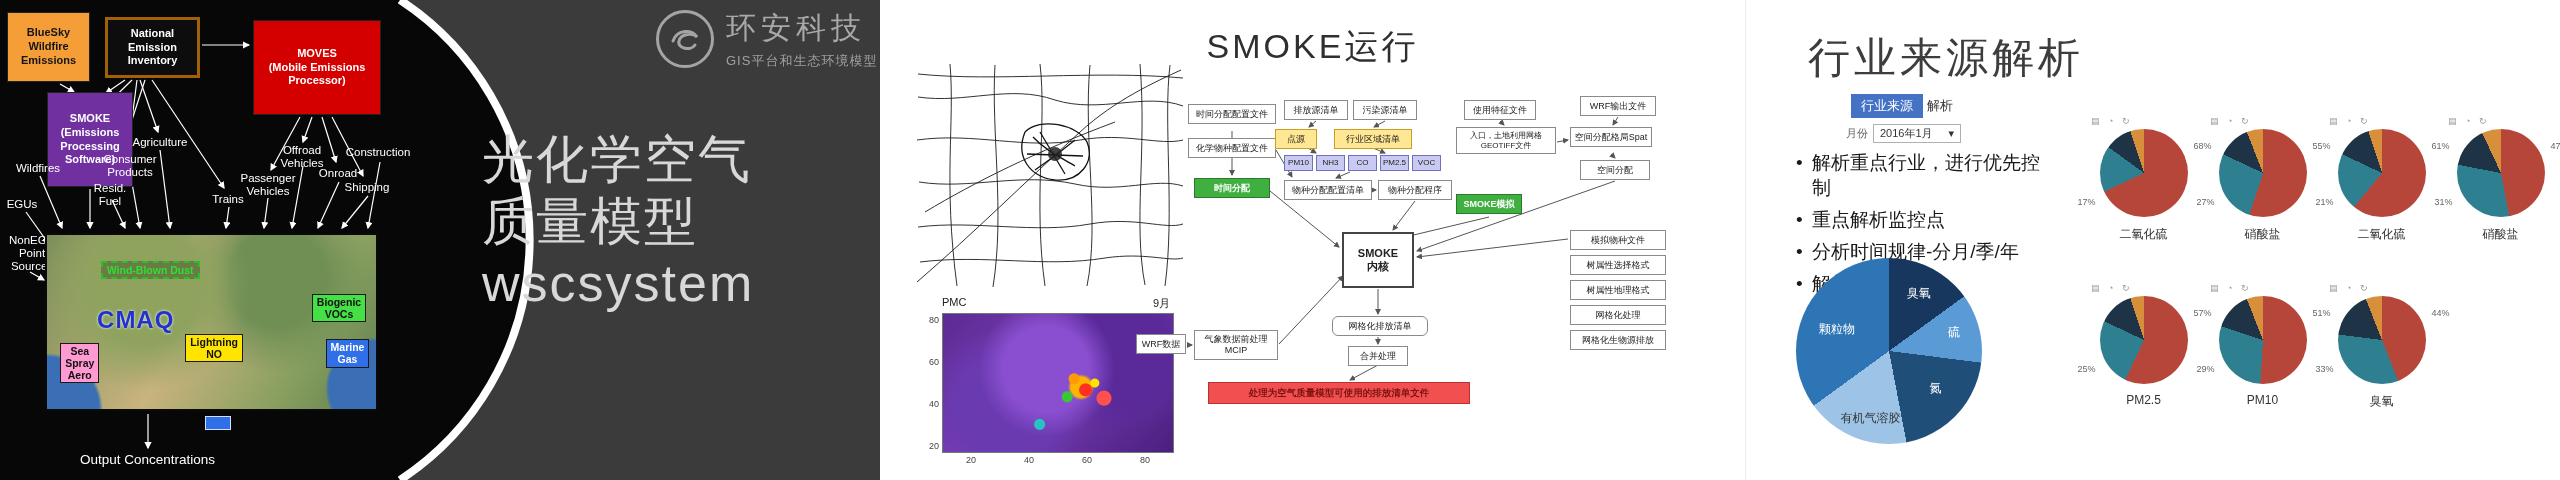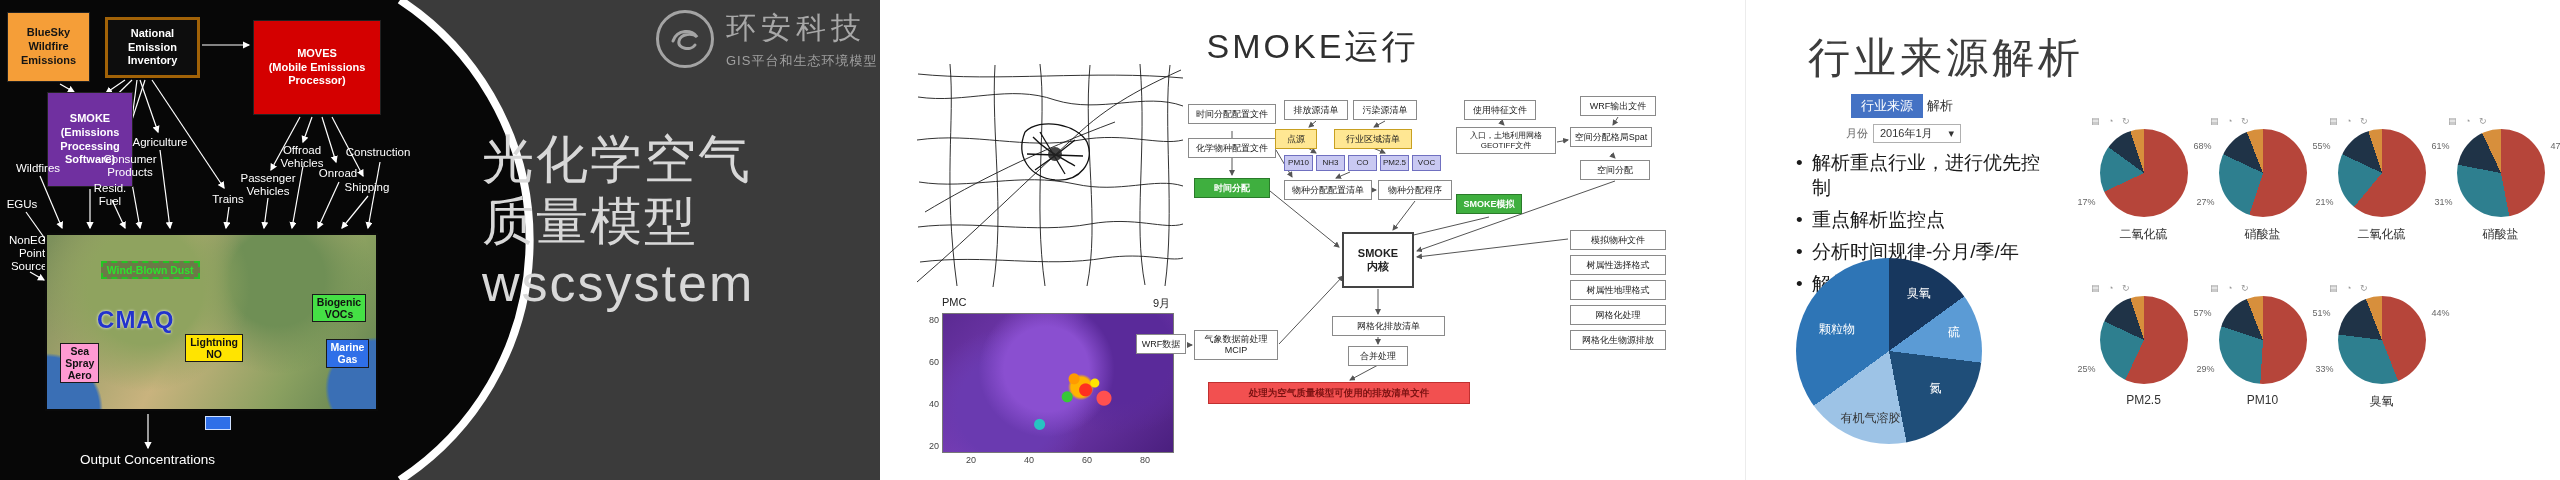--- a/index.html
+++ b/index.html
@@ -320,21 +320,21 @@
       <div class="fnode" style="left:700px; top:160px; width:70px;">空间分配</div>
       <div class="fnode core" style="left:462px; top:232px; width:72px; height:56px;">SMOKE
 内核</div>
       <div class="fnode" style="left:690px; top:230px; width:96px;">模拟物种文件</div>
       <div class="fnode" style="left:690px; top:255px; width:96px;">树属性选择格式</div>
       <div class="fnode" style="left:690px; top:280px; width:96px;">树属性地理格式</div>
       <div class="fnode" style="left:690px; top:305px; width:96px;">网格化处理</div>
       <div class="fnode" style="left:690px; top:330px; width:96px;">网格化生物源排放</div>
       <div class="fnode" style="left:256px; top:334px; width:50px;">WRF数据</div>
       <div class="fnode" style="left:314px; top:330px; width:84px;">气象数据前处理MCIP</div>
-      <div class="fnode" style="left:452px; top:316px; width:113px;">网格化排放清单</div>
+      <div class="fnode" style="left:452px; top:316px; width:96px;border-radius:6px;">网格化排放清单</div>
       <div class="fnode" style="left:468px; top:346px; width:60px;">合并处理</div>
       <div class="fnode redbar" style="left:328px; top:382px; width:262px;">处理为空气质量模型可使用的排放清单文件</div>
     </div>
   </section>
 
   <section class="panel-right">
     <h1 class="rt-heading">行业来源解析</h1>
 
     <div class="rt-toolbar">
       <span class="tab-blue">行业来源</span>

